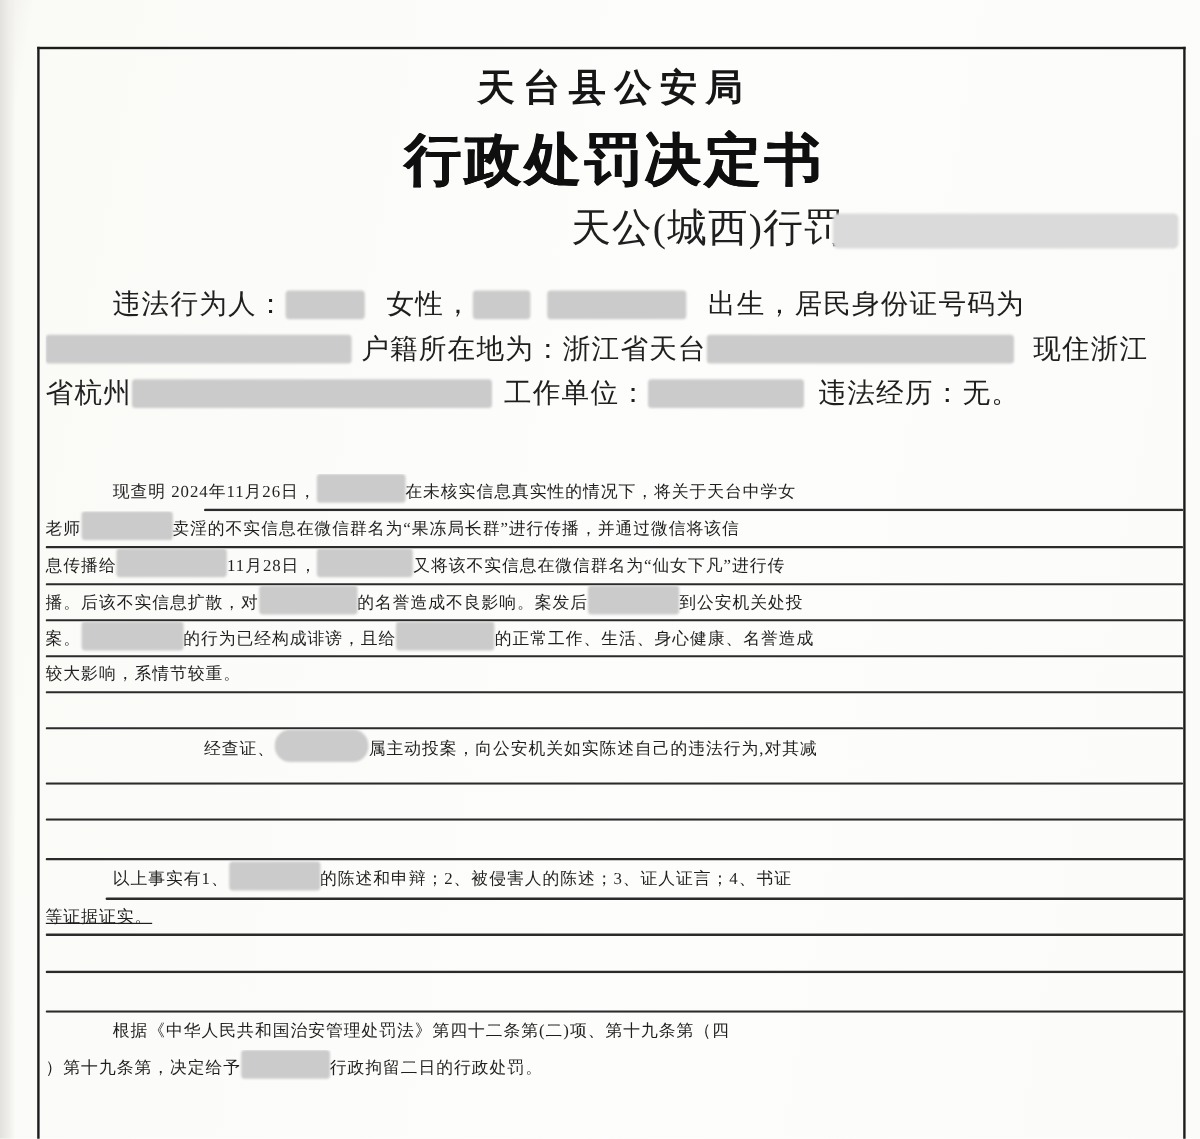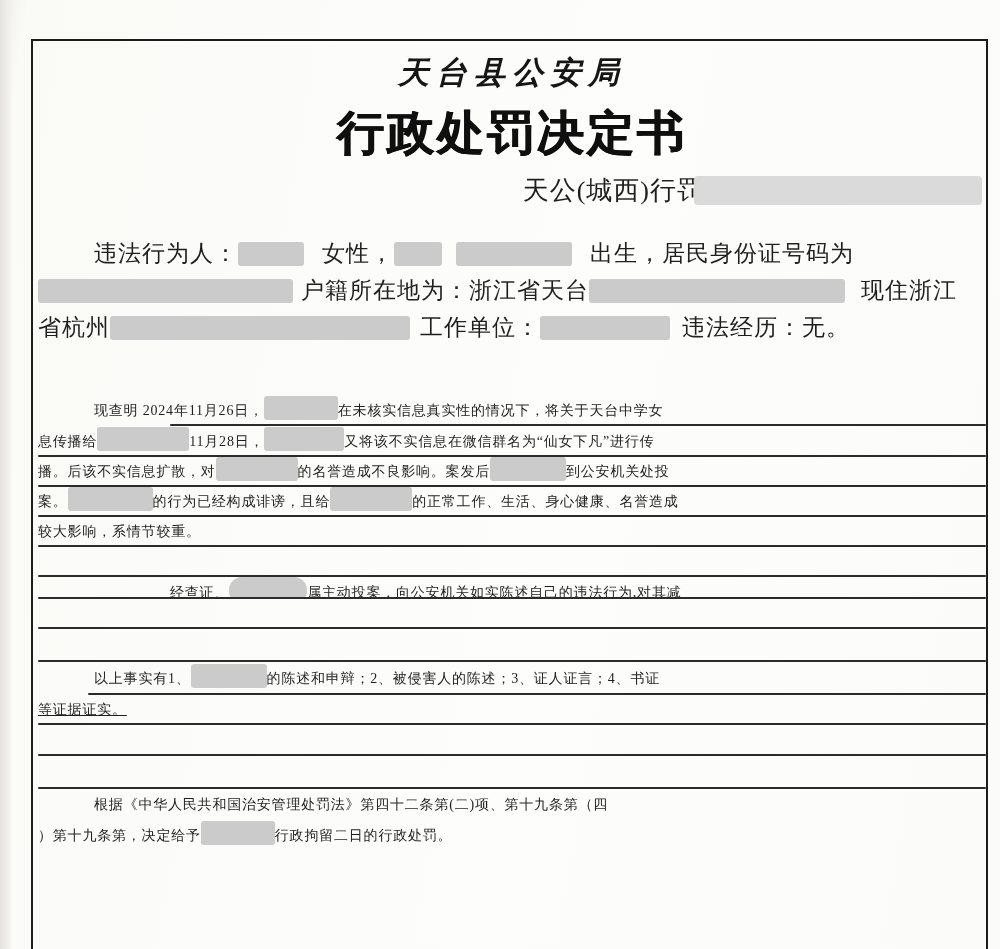--- a/index.html
+++ b/index.html
@@ -20,30 +20,29 @@
   .doc{
     position:absolute;left:31px;top:39px;width:957px;height:930px;
     border:2px solid #1c1c1c;border-bottom:none;
     box-sizing:border-box;
     padding:0 0 0 5px;
   }
   .agency{
     margin-top:11px;text-align:center;
     font-size:31px;font-weight:700;letter-spacing:7px;
     color:#161616;
-    font-style:italic;
   }
   .title{
     margin-top:8px;text-align:center;
     font-size:47px;font-weight:700;letter-spacing:3px;color:#0f0f0f;
     text-shadow:0.7px 0 currentColor,-0.4px 0 currentColor;
   }
   .docno{
     margin-top:8px;text-align:right;padding-right:4px;
-    font-size:26px;letter-spacing:1px;white-space:nowrap;height:36px;line-height:36px;
+    font-size:33px;letter-spacing:1px;white-space:nowrap;height:36px;line-height:36px;
   }
   .party{margin-top:26px;font-size:23px;letter-spacing:1px;}
   .ruled{margin-top:49px;font-size:14px;letter-spacing:0.8px;}
   .line{
     position:relative;white-space:nowrap;overflow:hidden;
   }
   .rule{
     position:absolute;bottom:0;right:0;height:2px;background:#2b2b2b;
     border-radius:1px;
   }
@@ -68,28 +67,29 @@
     <div class="docno">
       <span class="tx">天公(城西)行罚</span><span class="rd light" style="width: 288px; background: rgb(218, 218, 218);"></span>
     </div>
     <div class="party">
         <div class="line" style="height: 37px; line-height: 37px; padding-left: 56px;"><span class="tx">违法行为人：</span><span class="rd" style="width: 66px; background: rgb(203, 203, 203);"></span><span class="sp" style="width: 18px;"></span><span class="tx">女性，</span><span class="rd" style="width: 48px; background: rgb(203, 203, 203);"></span><span class="sp" style="width: 14px;"></span><span class="rd" style="width: 116px; background: rgb(203, 203, 203);"></span><span class="sp" style="width: 18px;"></span><span class="tx">出生，居民身份证号码为</span></div>
         <div class="line" style="height: 37px; line-height: 37px;"><span class="rd" style="width: 255px; background: rgb(203, 203, 203);"></span><span class="sp" style="width: 8px;"></span><span class="tx">户籍所在地为：浙江省天台</span><span class="rd" style="width: 256px; background: rgb(203, 203, 203);"></span><span class="sp" style="width: 16px;"></span><span class="tx">现住浙江</span></div>
         <div class="line" style="height: 37px; line-height: 37px;"><span class="tx">省杭州</span><span class="rd" style="width: 300px; background: rgb(203, 203, 203);"></span><span class="sp" style="width: 10px;"></span><span class="tx">工作单位：</span><span class="rd" style="width: 130px; background: rgb(203, 203, 203);"></span><span class="sp" style="width: 12px;"></span><span class="tx">违法经历：无。</span></div>
       </div>
     <div class="ruled">
         <div class="line" style="height: 31px; line-height: 31px; padding-left: 56px;"><span class="tx">现查明 2024年11月26日，</span><span class="rd" style="width: 74px; background: rgb(203, 203, 203);"></span><span class="tx">在未核实信息真实性的情况下，将关于天台中学女</span><span class="rule" style="left: 132px; background: rgb(43, 43, 43);"></span></div>
+        <div class="line" style="height: 31px; line-height: 31px;"><span class="tx">老师</span><span class="rd" style="width: 76px; background: rgb(203, 203, 203);"></span><span class="tx">卖淫的不实信息在微信群名为“果冻局长群”进行传播，并通过微信将该信</span><span class="rule" style="left: 0px; background: rgb(43, 43, 43);"></span></div>
         <div class="line" style="height: 31px; line-height: 31px;"><span class="tx">息传播给</span><span class="rd" style="width: 92px; background: rgb(203, 203, 203);"></span><span class="tx">11月28日，</span><span class="rd" style="width: 80px; background: rgb(203, 203, 203);"></span><span class="tx">又将该不实信息在微信群名为“仙女下凡”进行传</span><span class="rule" style="left: 0px; background: rgb(43, 43, 43);"></span></div>
         <div class="line" style="height: 30px; line-height: 30px;"><span class="tx">播。后该不实信息扩散，对</span><span class="rd" style="width: 82px; background: rgb(203, 203, 203);"></span><span class="tx">的名誉造成不良影响。案发后</span><span class="rd" style="width: 76px; background: rgb(203, 203, 203);"></span><span class="tx">到公安机关处投</span><span class="rule" style="left: 0px; background: rgb(43, 43, 43);"></span></div>
         <div class="line" style="height: 30px; line-height: 30px;"><span class="tx">案。</span><span class="rd" style="width: 85px; background: rgb(203, 203, 203);"></span><span class="tx">的行为已经构成诽谤，且给</span><span class="rd" style="width: 82px; background: rgb(203, 203, 203);"></span><span class="tx">的正常工作、生活、身心健康、名誉造成</span><span class="rule" style="left: 0px; background: rgb(43, 43, 43);"></span></div>
         <div class="line" style="height: 30px; line-height: 30px;"><span class="tx">较大影响，系情节较重。</span><span class="rule" style="left: 0px; background: rgb(43, 43, 43);"></span></div>
         <div class="line" style="height: 30px; line-height: 30px;">
           <span class="rule" style="left: 0px; background: rgb(43, 43, 43);"></span>
         </div>
-        <div class="line" style="height: 22px; line-height: 31px; padding-left: 132px;"><span class="tx">经查证、</span><span class="rd pill" style="width: 78px; background: rgb(203, 203, 203);"></span><span class="tx">属主动投案，向公安机关如实陈述自己的违法行为,对其减</span><span class="rule" style="left: 0px; background: rgb(43, 43, 43);"></span></div>
+        <div class="line" style="height: 46px; line-height: 31px; padding-left: 132px;"><span class="tx">经查证、</span><span class="rd pill" style="width: 78px; background: rgb(203, 203, 203);"></span><span class="tx">属主动投案，向公安机关如实陈述自己的违法行为,对其减</span><span class="rule" style="left: 0px; background: rgb(43, 43, 43);"></span></div>
         <div class="line" style="height: 30px; line-height: 30px;">
           <span class="rule" style="left: 0px; background: rgb(43, 43, 43);"></span>
         </div>
         <div class="line" style="height: 33px; line-height: 33px;">
           <span class="rule" style="left: 0px; background: rgb(43, 43, 43);"></span>
         </div>
         <div class="line" style="height: 33px; line-height: 33px; padding-left: 56px;"><span class="tx">以上事实有1、</span><span class="rd" style="width: 76px; background: rgb(203, 203, 203);"></span><span class="tx">的陈述和申辩；2、被侵害人的陈述；3、证人证言；4、书证</span><span class="rule" style="left: 50px; background: rgb(43, 43, 43);"></span></div>
         <div class="line" style="height: 30px; line-height: 30px; text-decoration: underline;"><span class="tx">等证据证实。</span><span class="rule" style="left: 0px; background: rgb(43, 43, 43);"></span></div>
         <div class="line" style="height: 31px; line-height: 31px;">
           <span class="rule" style="left: 0px; background: rgb(43, 43, 43);"></span>

